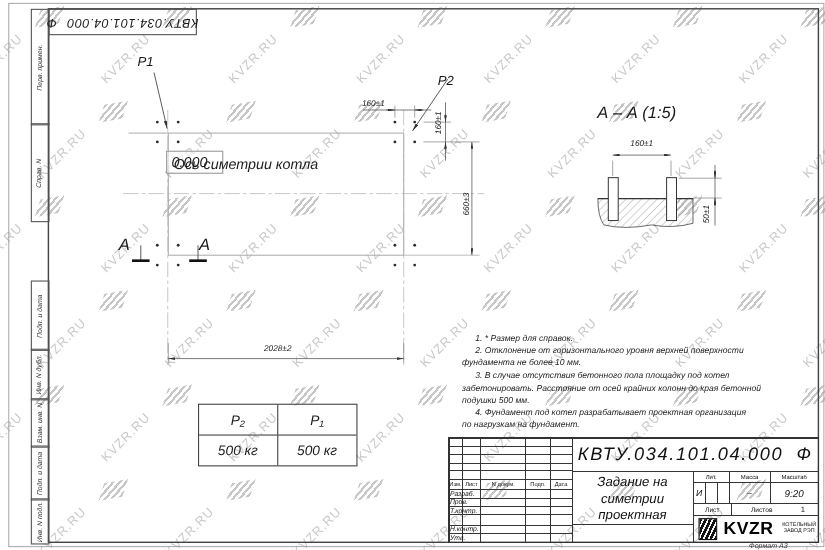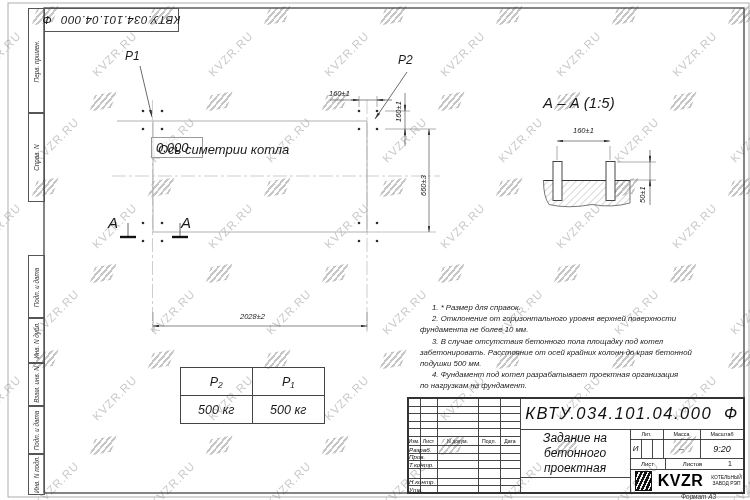--- a/index.html
+++ b/index.html
@@ -294,21 +294,21 @@
     </div>
   <div class="vcell" style="top:453px;height:40px;">
       <span>Инв. N подл.</span>
     </div>
 
   <div class="stamp">
     <span class="in"><span>КВТУ.034.101.04.000</span><b>Ф</b></span>
   </div>
 
   <div class="lbl" style="left:125px;top:49px;font-size:12px;">P1</div>
-  <div class="lbl" style="left:398px;top:53px;font-size:12px;">P2</div>
+  <div class="lbl" style="left:398px;top:66px;font-size:12px;">P2</div>
   <div class="elev-box" style="left:151px;top:137px;width:46px;height:19px;font-size:13px;">0.000</div>
   <div class="lbl" style="left:158px;top:142px;font-size:13px;">Ось симетрии котла</div>
   <div class="lbl" style="left:329px;top:89px;font-size:7.5px;">160±1</div>
   <div class="lbl rot" style="left:394px;top:122px;font-size:7.5px;">160±1</div>
   <div class="lbl rot" style="left:418.5px;top:196px;font-size:7.5px;">660±3</div>
   <div class="lbl" style="left:240px;top:312px;font-size:7.5px;">2028±2</div>
   <div class="lbl" style="left:108px;top:214px;font-size:15px;">A</div>
   <div class="lbl" style="left:181px;top:214px;font-size:15px;">A</div>
 
   <div class="lbl" style="left:543px;top:94px;font-size:15px;">А – А (1:5)</div>
@@ -332,21 +332,21 @@
     <div>500 кг</div>
     <div>500 кг</div>
   </div>
 
   <div class="tb docnum" style="left:521px;top:399px;width:222px;height:29px;">
     <span>КВТУ.034.101.04.000</span>
       <b>Ф</b>
   </div>
   <div class="tb tb-title" style="left:521px;top:430px;width:108px;height:46px;">
     <div>Задание на</div>
-    <div>бетонного</div>
+    <div>симетрии</div>
     <div>проектная</div>
   </div>
   <div class="tb tb-h" style="left:630px;top:429px;width:33px;height:10px;">Лит.</div>
   <div class="tb tb-h" style="left:663px;top:429px;width:37px;height:10px;">Масса</div>
   <div class="tb tb-h" style="left:700px;top:429px;width:44px;height:10px;">Масштаб</div>
   <div class="tb tb-v" style="left:630px;top:439px;width:11px;height:19px;">И</div>
   <div class="tb tb-v" style="left:663px;top:439px;width:37px;height:19px;">–</div>
   <div class="tb tb-v" style="left:700px;top:439px;width:44px;height:19px;font-size:9px;">9:20</div>
   <div class="tb" style="left:630px;top:458px;width:35px;height:11px;font-size:6px;">Лист</div>
   <div class="tb" style="left:665px;top:458px;width:55px;height:11px;font-size:6px;">Листов</div>

